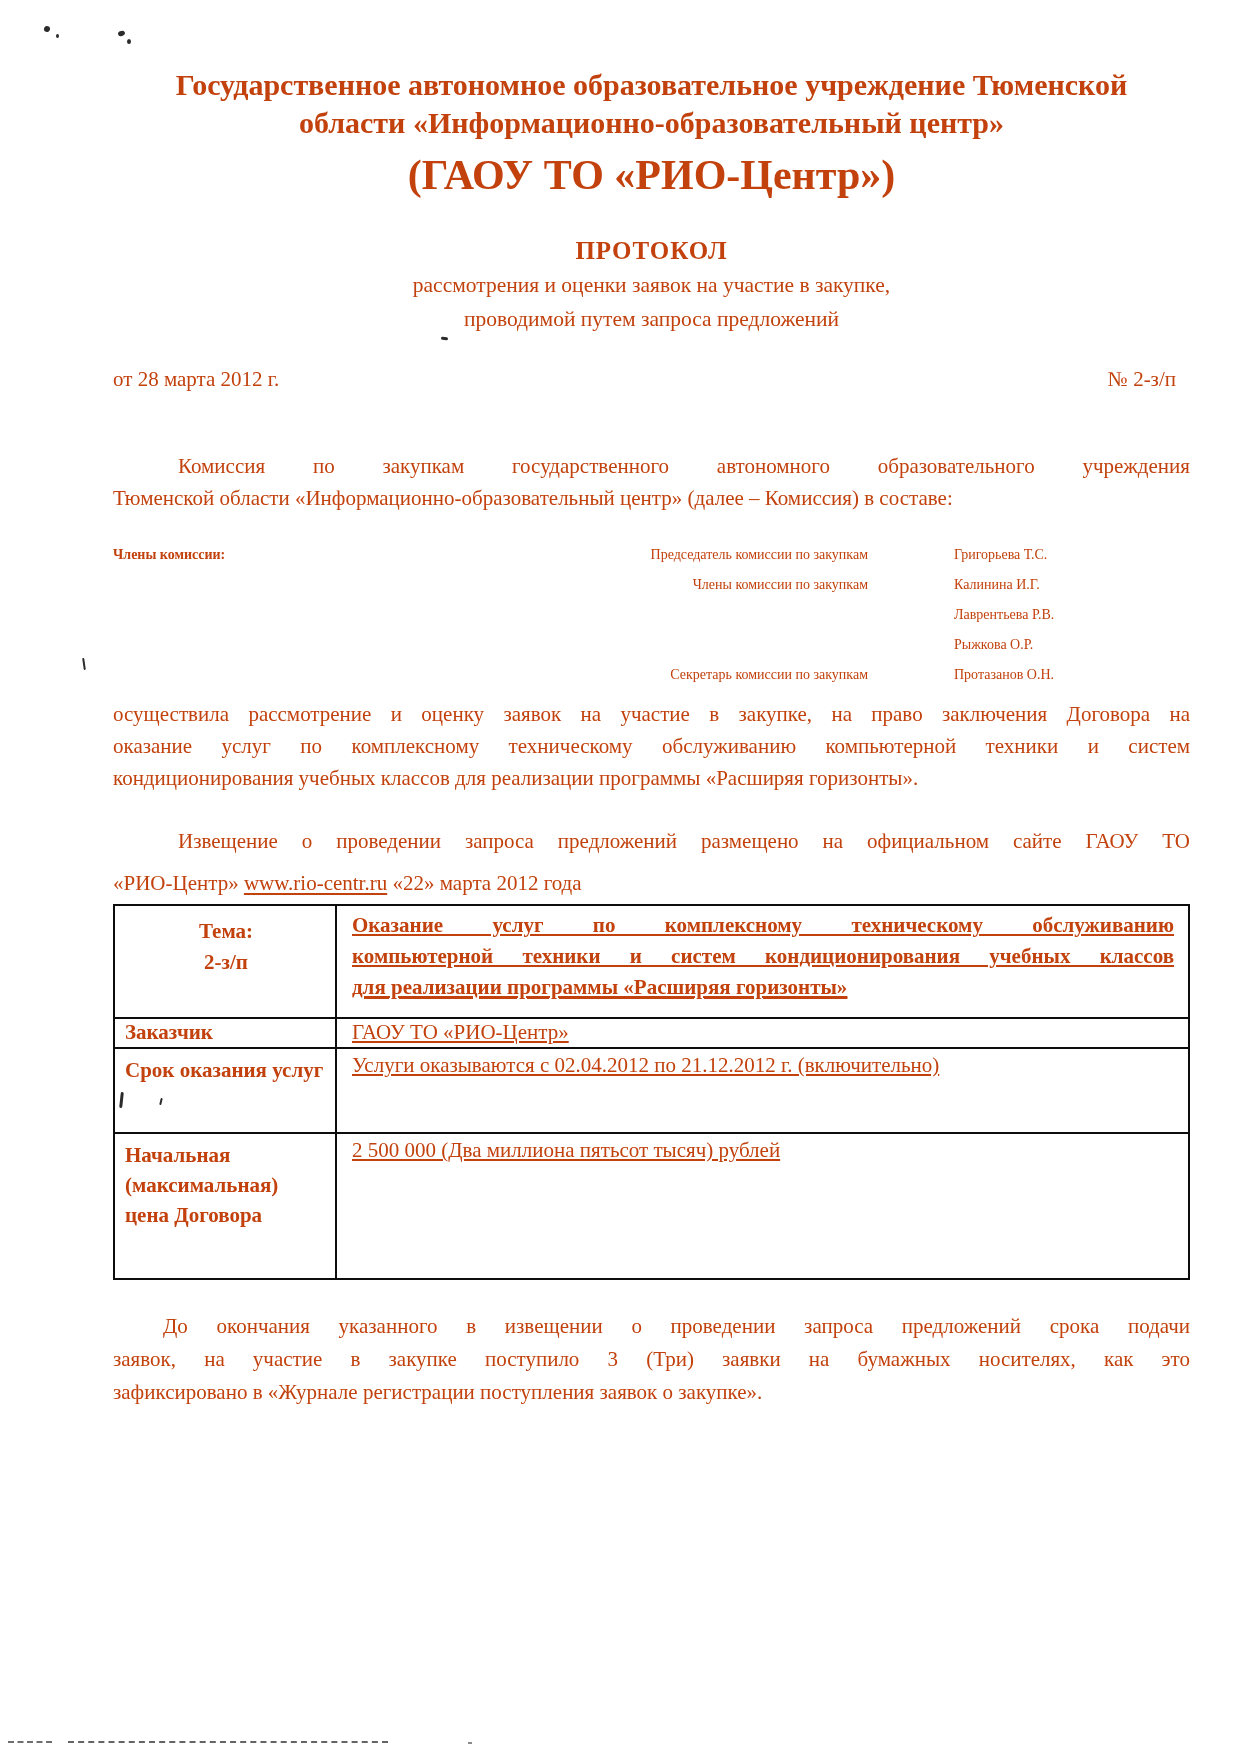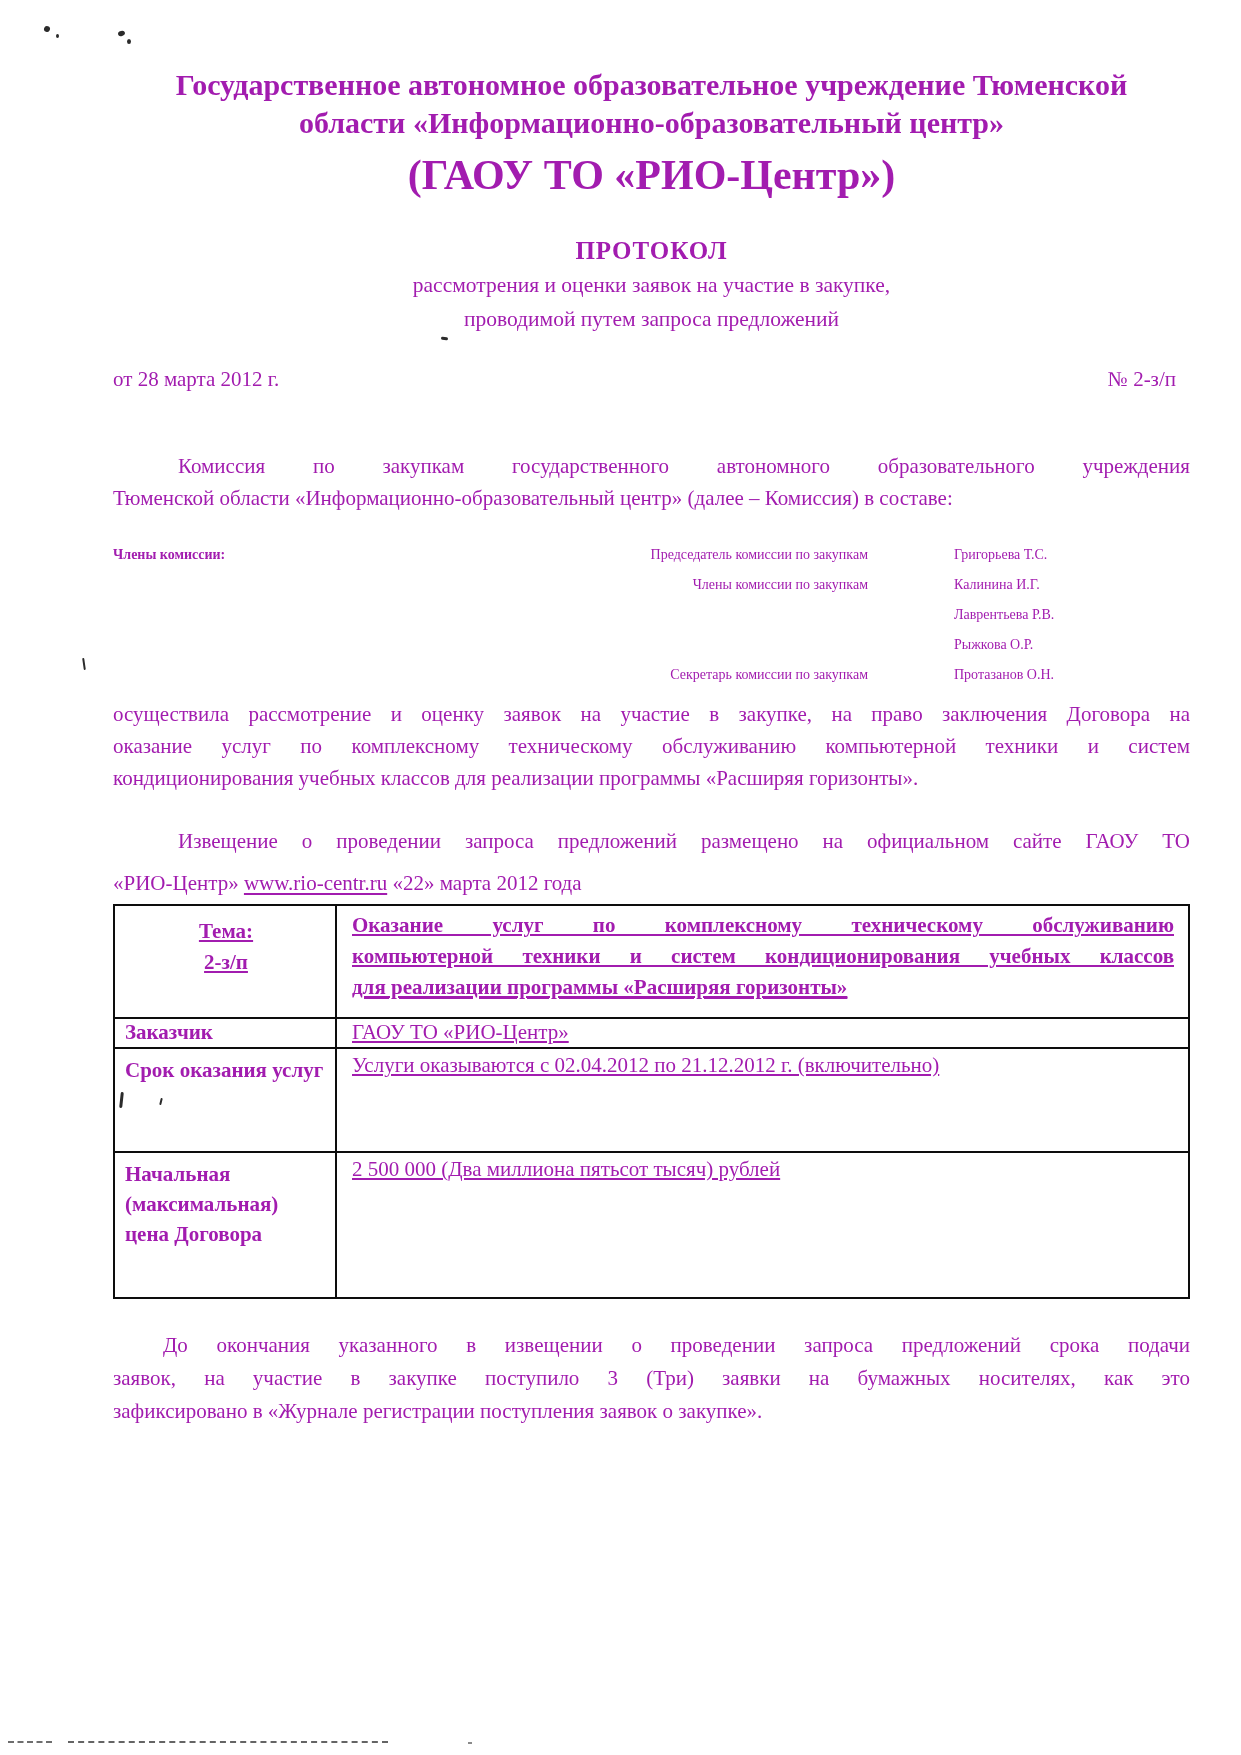--- a/index.html
+++ b/index.html
@@ -1,18 +1,18 @@
 <!DOCTYPE html>
 <html lang="ru"><head>
 <meta charset="utf-8">
 <style>
   html,body { margin:0; padding:0; background:#e8e8e8; }
   .page {
     position:relative; width:1241px; height:1755px; margin:0 auto;
-    background:#ffffff; color:#a21caf;
+    background:#ffffff; color:#c2410c;
     font-family:"Liberation Serif", serif;
     overflow:hidden;
   }
   .content { position:absolute; left:113px; top:0; width:1077px; }
 
   
   .org-line { text-align:center; font-weight:bold; font-size:30px; line-height:38px; }
   .org-line.first { margin-top:66px; }
   .org-short { text-align:center; font-weight:bold; font-size:42px; line-height:38px; margin-top:14px; }
   .proto-title { text-align:center; font-weight:bold; font-size:25px; line-height:34px; margin-top:40px; letter-spacing:1px; }
@@ -42,23 +42,23 @@
   .closing { margin-top:30px; }
   .closing .ln { line-height:33px; }
 
   
   table.doc { border-collapse:collapse; width:1077px; margin-top:0; font-size:21px; }
   table.doc td { border:2px solid #0d0d0d; vertical-align:top; }
   td.c1 { width:202px; font-weight:bold; padding:4px 8px 4px 10px; }
   td.c2 { padding:4px 14px 4px 15px;text-decoration:underline; }
   tr.r-theme  { height:113px; }
   tr.r-cust   { height:30px; }
-  tr.r-term   { height:104px; }
+  tr.r-term   { height:85px; }
   tr.r-price  { height:146px; }
-  .theme-label { text-align:center; line-height:31px; padding-top:6px;text-decoration:underline; }
+  .theme-label { text-align:center; line-height:31px; padding-top:6px; }
   .theme-val { padding-top:22px; font-weight:bold; }
   .theme-val .ln { line-height:31px; }
   .theme-val .underl { text-decoration:underline; text-underline-offset:3px; }
   td.vmid { vertical-align:middle; }
   .term-label, .price-label { line-height:30px; padding-top:2px; }
 
   
   .artifact { position:absolute; background:#2b2b2b; }
   .a-dot { border-radius:50%; }
   .scan-dash { position:absolute; border-top:2px dashed #6e6e6e; height:0; }

